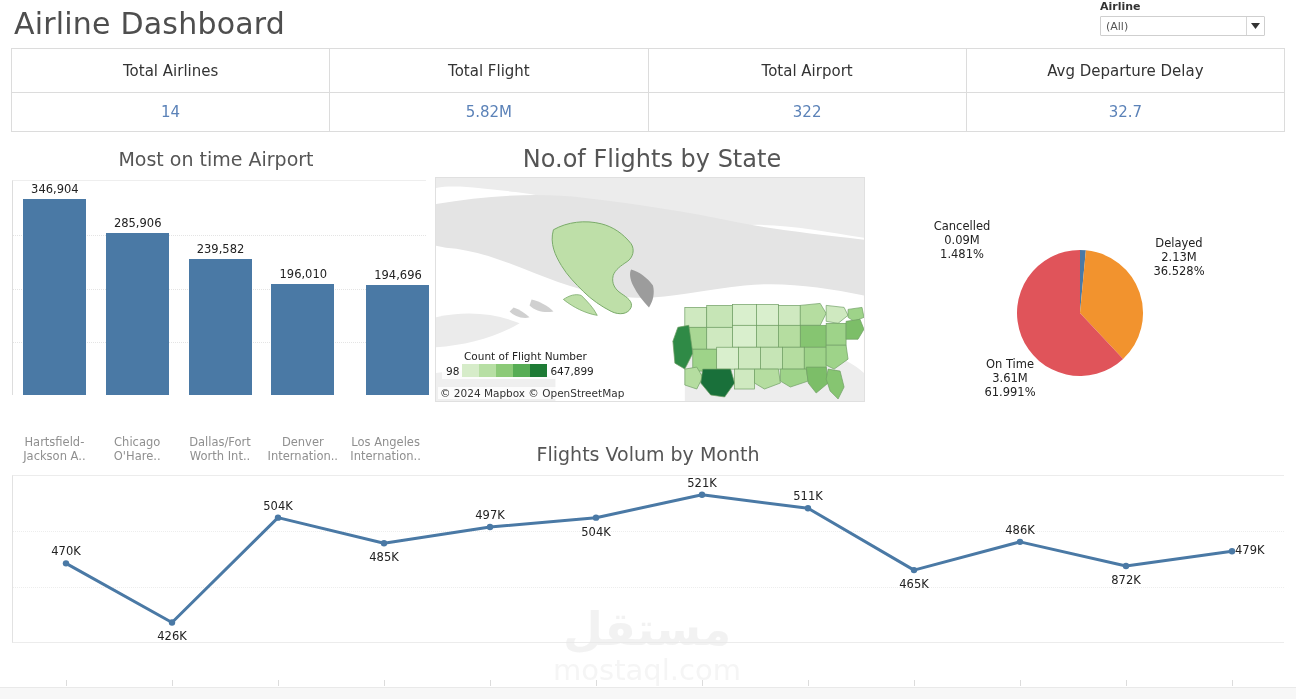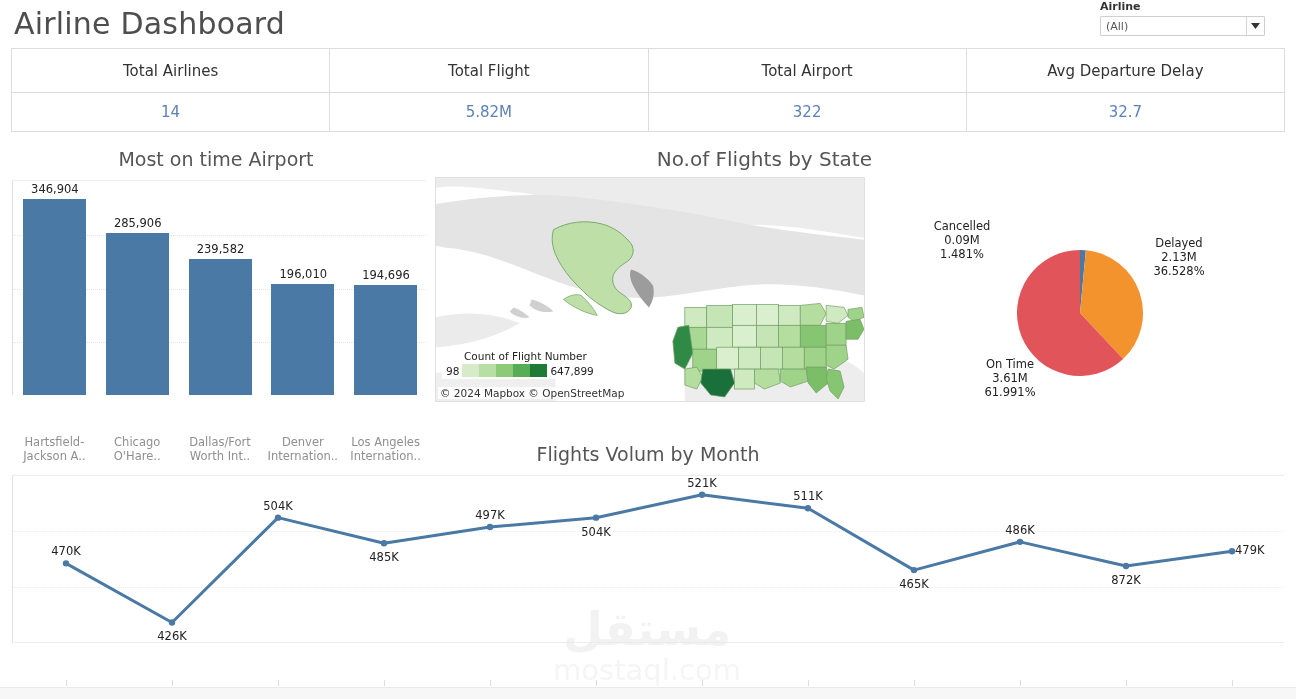--- a/index.html
+++ b/index.html
@@ -76,21 +76,21 @@
     position: absolute; width: 90px; left: -13px; text-align: center;
     font-size: 11.5px; color: #222;
   }
   .bar-cat {
     position: absolute; top: 254px; width: 82px; text-align: center;
     font-size: 11.5px; color: #8f8f8f; line-height: 14px;
   }
 
   
   #map-panel { position: absolute; left: 432px; top: 145px; width: 440px; height: 285px; }
-  #map-panel .title { width: 100%; text-align:right; font-size: 20px; color:#555; line-height:28px; }
+  #map-panel .title { width: 100%; text-align:center; font-size: 24px; color:#555; line-height:28px; }
   #map-box {
     position: absolute; left: 3px; top: 32px; width: 430px; height: 225px;
     border: 1px solid #e0e0e0; background: #f97316; overflow: hidden;
   }
   #map-bg { position:absolute; inset:0; }
   #map-legend {
     position: absolute; left: 6px; bottom: 22px; width: 190px;
     background: rgba(255,255,255,0.82); padding: 2px 4px;
   }
   #map-legend .leg-title { font-size: 10.5px; color:#222; margin-bottom:2px; padding-left:18px;}
@@ -201,21 +201,21 @@
         <div class="bar-group" style="left: 175.5px;">
           <div class="bar-rect" style="height: 135.553px; background: rgb(74, 121, 165);"></div>
           <div class="bar-label" style="bottom: 138.553px;">239,582</div>
         </div>
         <div class="bar-cat" style="left: 166px;">Dallas/Fort Worth Int..</div>
         <div class="bar-group" style="left: 258.3px;">
           <div class="bar-rect" style="height: 110.9px; background: rgb(74, 121, 165);"></div>
           <div class="bar-label" style="bottom: 113.9px;">196,010</div>
         </div>
         <div class="bar-cat" style="left: 248.8px;">Denver Internation..</div>
-        <div class="bar-group" style="left: 341px;">
+        <div class="bar-group" style="left: 353px;">
           <div class="bar-rect" style="height: 110.157px; background: rgb(74, 121, 165);"></div>
           <div class="bar-label" style="bottom: 113.157px;">194,696</div>
         </div>
         <div class="bar-cat" style="left: 331.6px;">Los Angeles Internation..</div>
       </div>
   </div>
 
   <div id="map-panel">
     <div class="title">No.of  Flights by State</div>
     <div id="map-box">

